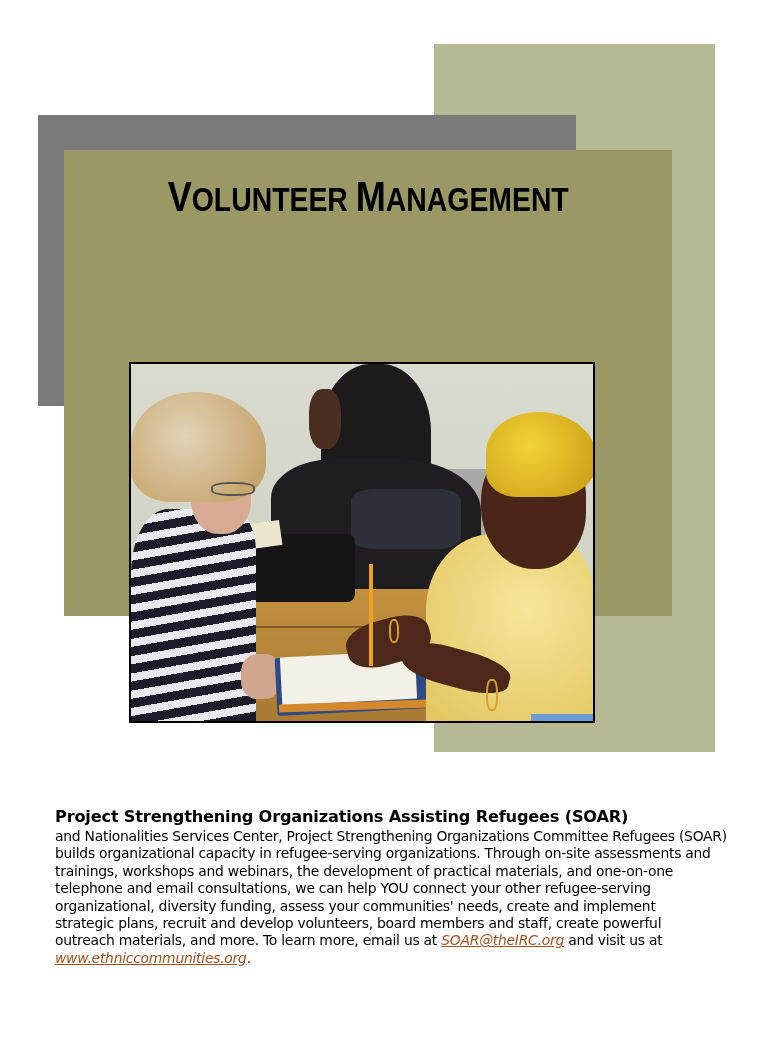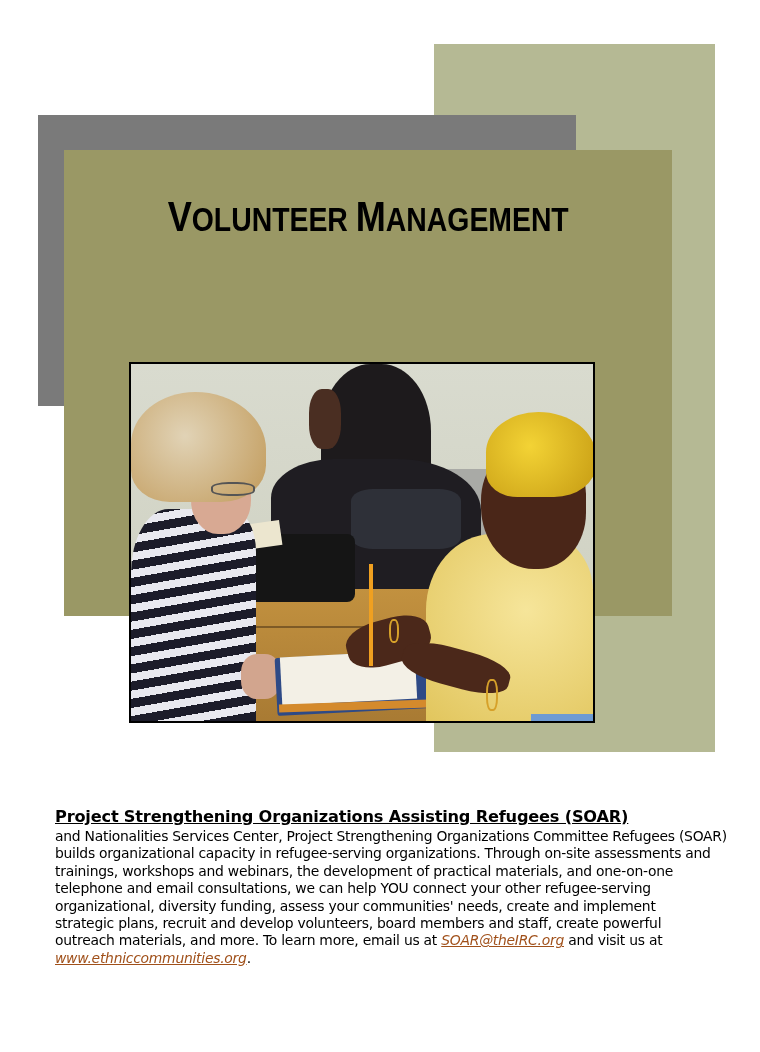--- a/index.html
+++ b/index.html
@@ -16,33 +16,33 @@
   .title .line { display:block; white-space:nowrap; height:58px; line-height:58px; }
   .title .big { font-size:42px; }
   .title .sm  { font-size:33px; }
 
   #photo { position:absolute; left:129px; top:362px; width:462px; height:357px;
            border:2.5px solid #000; overflow:hidden; background:#d8d9cc; }
   #photo .p { position:absolute; }
 
   #text-block { position:absolute; left:55px; top:806px; width:680px; color:#000;
                 font-family:"DejaVu Sans", sans-serif; }
-  #heading { font-size:16.2px; font-weight:bold; line-height:22px; letter-spacing:-0.2px; white-space:nowrap;text-decoration:underline; }
+  #heading { font-size:16.2px; font-weight:bold; line-height:22px; letter-spacing:-0.2px; white-space:nowrap; }
   #body { font-size:13.9px; line-height:17.4px; letter-spacing:-0.25px; }
   #body .ln { display:block; white-space:nowrap; }
   a.link { color:#a0501a; font-style:italic; }
 </style>
 </head>
 <body>
 
 <div class="box" id="box-light" style="background: rgb(181, 185, 148);"></div>
 <div class="box" id="box-gray" style="background: rgb(122, 122, 122);"></div>
 <div class="box" id="box-olive" style="background: rgb(154, 152, 101);"></div>
 
-<div class="title" id="title" style="top:188px;">
+<div class="title" id="title" style="top:168px;">
     <span class="line"><span style="display: inline-block; transform: scaleX(0.86);"><span class="big">V</span><span class="sm">OLUNTEER </span><span class="big">M</span><span class="sm">ANAGEMENT</span></span></span>
   </div>
 
 <div id="photo">
 
   <div class="p" style="left:0;top:0;width:462px;height:260px;background:linear-gradient(180deg,#d9dbcf,#cfd1c2);"></div>
 
   <div class="p" style="left:300px;top:105px;width:70px;height:90px;background:#a9aaa6;border-radius:6px;"></div>
 
   <div class="p" style="left:60px;top:225px;width:402px;height:135px;background:linear-gradient(180deg,#c2913f,#a87a33);"></div>

